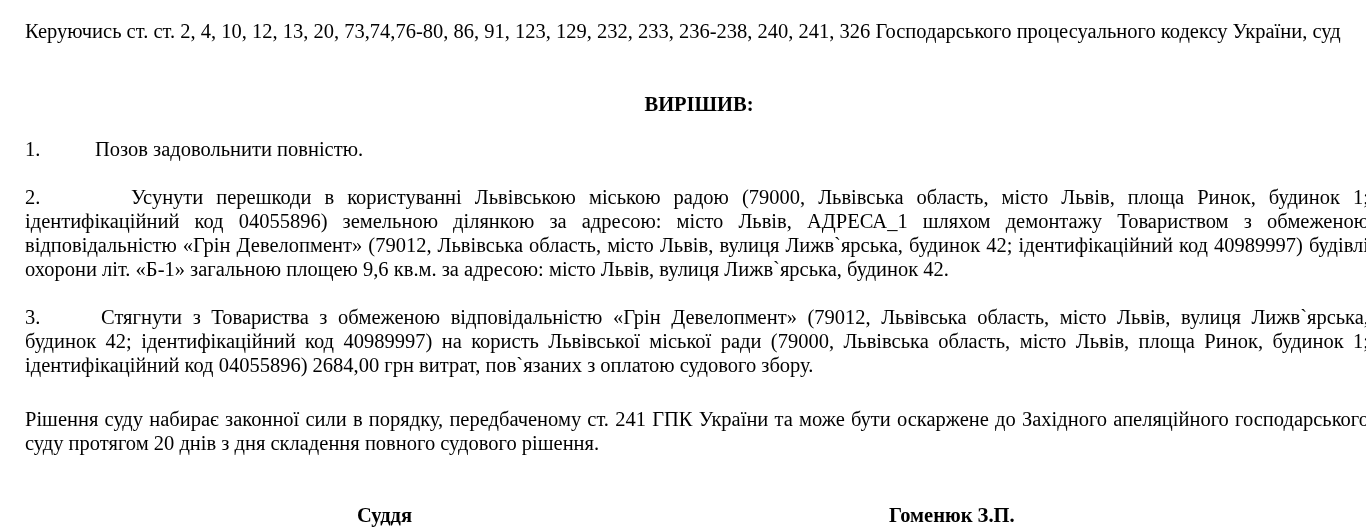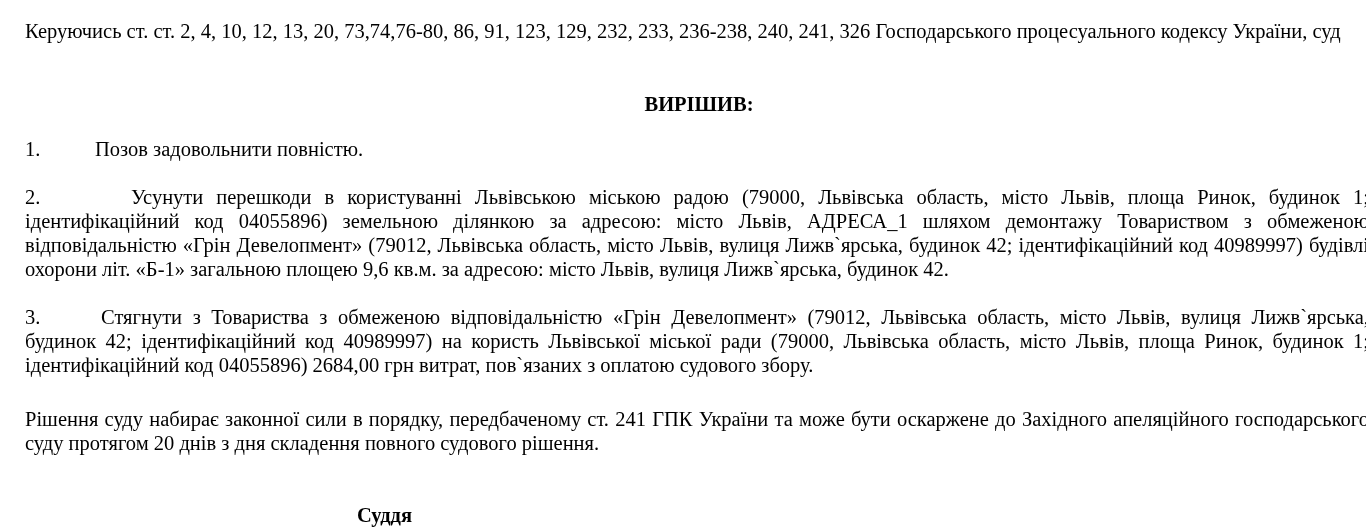--- a/index.html
+++ b/index.html
@@ -37,14 +37,15 @@
   <p class="para" style="top:122px;"><span class="num" style="width:70px;">1.</span><span>Позов задовольнити повністю.</span></p>
 
   <p class="para last-left" style="top:170px; text-indent:0;"><span class="num" style="width:106px;">2.</span><span>Усунути перешкоди в користуванні Львівською міською радою (79000, Львівська область, місто Львів, площа Ринок, будинок 1; ідентифікаційний код 04055896) земельною ділянкою за адресою: місто Львів, АДРЕСА_1 шляхом демонтажу Товариством з обмеженою відповідальністю «Грін Девелопмент» (79012, Львівська область, місто Львів, вулиця Лижв`ярська, будинок 42; ідентифікаційний код 40989997) будівлі охорони літ. «Б-1» загальною площею 9,6 кв.м. за адресою: місто Львів, вулиця Лижв`ярська, будинок 42.</span></p>
 
   <p class="para last-left" style="top:290px;"><span class="num" style="width:76px;">3.</span><span>Стягнути з Товариства з обмеженою відповідальністю «Грін Девелопмент» (79012, Львівська область, місто Львів, вулиця Лижв`ярська, будинок 42; ідентифікаційний код 40989997) на користь Львівської міської ради (79000, Львівська область, місто Львів, площа Ринок, будинок 1; ідентифікаційний код 04055896) 2684,00 грн витрат, пов`язаних з оплатою судового збору.</span></p>
 
   <p class="para last-left" style="top:392px;">Рішення суду набирає законної сили в порядку, передбаченому ст. 241 ГПК України та може бути оскаржене до Західного апеляційного господарського суду протягом 20 днів з дня складення повного судового рішення.</p>
 
 
   <span class="sign" style="left:343px;margin-left:14px;">Суддя</span>
+  <span class="sign" style="left:889px;">Гоменюк З.П.</span>
 
 </div>
 
 </body></html>

